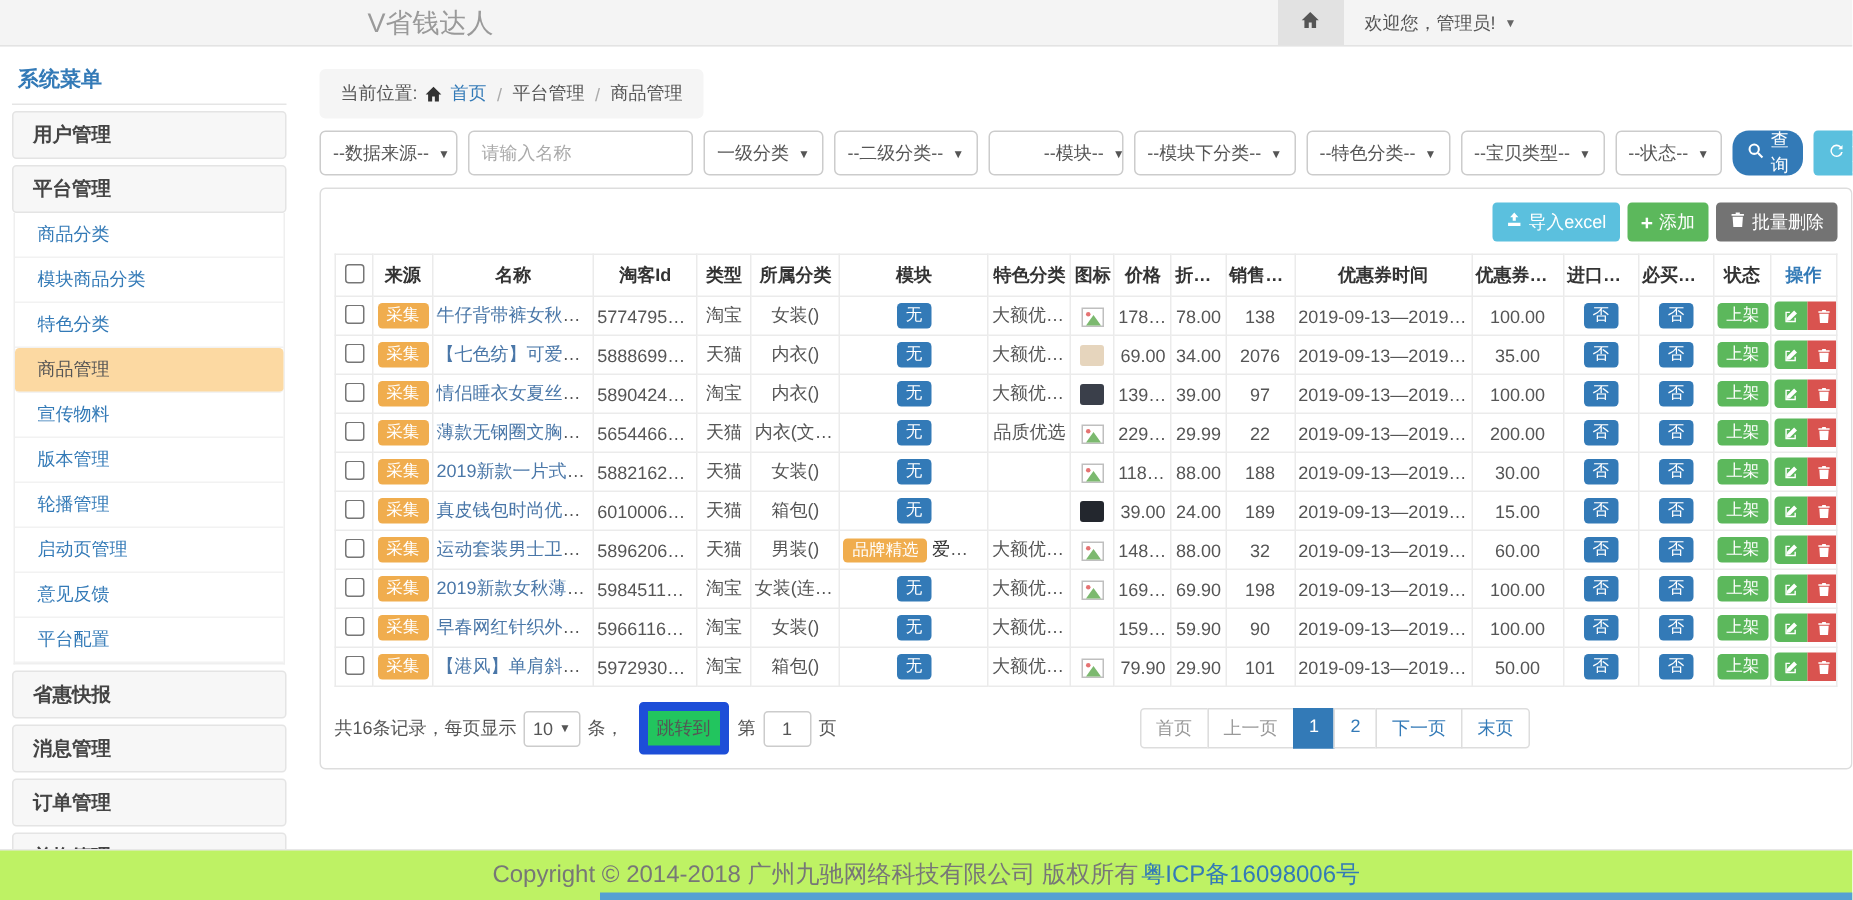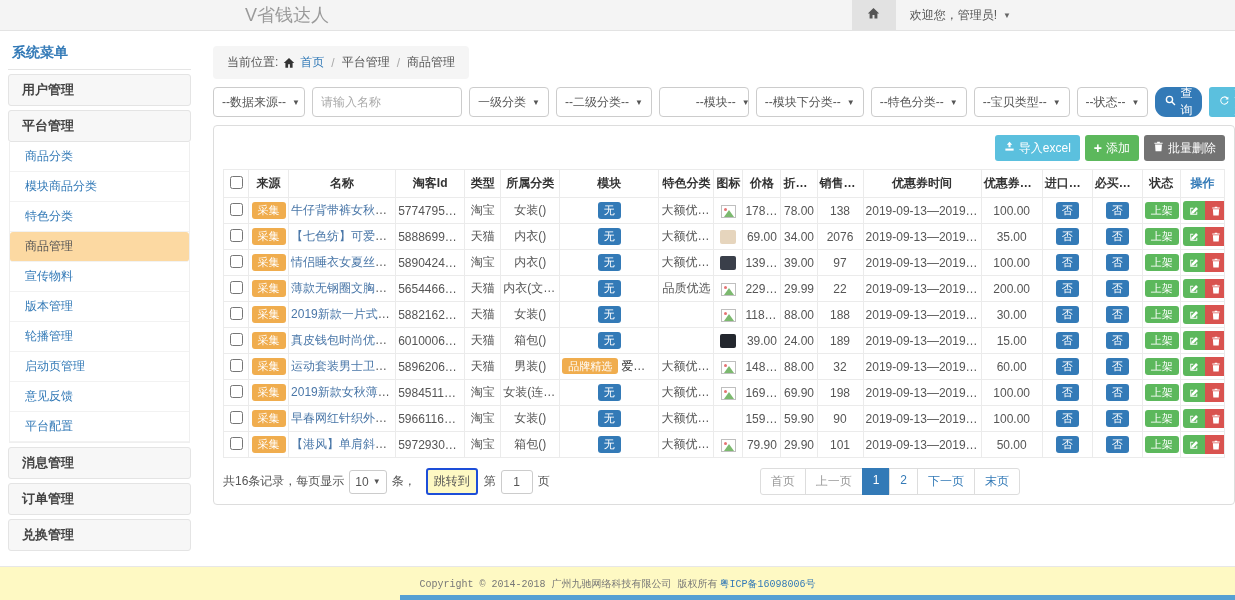--- a/index.html
+++ b/index.html
@@ -73,30 +73,30 @@
 .icon-photo { display:inline-block; width:16px; height:14px; border-radius:2px; vertical-align:middle; }
 .btn-group { display:inline-flex; }
 .op-edit,.op-del { width:22px; height:19px; border:none; display:inline-flex; align-items:center; justify-content:center; cursor:pointer; }
 .op-edit { background:#5cb85c; border-radius:3px 0 0 3px; }
 .op-del { background:#d9534f; border-radius:0 3px 3px 0; }
 .op-edit svg,.op-del svg { width:10px; height:10px; fill:#fff; }
 
 .pagination-row { display:flex; align-items:center; margin-top:10px; font-size:12px; color:#555; }
 .pp-select { border:1px solid #ccc; border-radius:3px; height:24px; display:inline-flex; align-items:center; padding:0 5px; margin:0 5px; gap:4px; background:#fff; cursor:pointer; }
 .pp-select .caret { font-size:8px; }
-.jump-chip { background:#fef9c3; border:2px solid #1d4ed8; border-radius:3px; padding:3px 6px; margin:0 6px 0 10px; cursor:pointer;text-align:right; }
+.jump-chip { background:#22c55e; border:6px solid #1d4ed8; border-radius:3px; padding:3px 6px; margin:0 6px 0 10px; cursor:pointer;text-align:right; }
 .page-input { width:32px; height:24px; border:1px solid #ccc; border-radius:3px; text-align:center; margin:0 5px; font-size:12px; color:#555; }
 .pager { display:inline-flex; margin-left:auto; margin-right:205px; }
 .page-item { border:1px solid #ddd; padding:4px 10px; margin-left:-1px; color:#337ab7; cursor:pointer; background:#fff; text-decoration:none; }
 .page-item:first-child { border-radius:3px 0 0 3px; margin-left:0; }
 .page-item:last-child { border-radius:0 3px 3px 0; }
 .page-item.active { background:#337ab7; color:#fff; border-color:#337ab7; }
 .page-item.disabled { color:#999; cursor:default; }
 
-.footer { position:absolute; left:0; right:0; bottom:0; height:34px; background:#fef9c3; border-top:1px solid #e7e7e7; display:flex; align-items:center; justify-content:center; font-size:10px; color:#777; z-index:5;font-family:Liberation Mono, monospace; }
+.footer { position:absolute; left:0; right:0; bottom:0; height:34px; background:#bef264; border-top:1px solid #e7e7e7; display:flex; align-items:center; justify-content:center; font-size:16px; color:#777; z-index:5; }
 .footer a { color:#337ab7; text-decoration:none; margin-left:2px; }
 .hscroll { position:absolute; bottom:0; left:400px; right:0; height:5px; background:#56a0d3; z-index:6; }
 </style>
 </head>
 <body>
 
 <div class="topbar">
   <div class="brand">V省钱达人</div>
   <div class="topbar-right">
     <div class="home-box">
@@ -123,20 +123,21 @@
       <div class="sub-item">特色分类</div>
       <div class="sub-item active">商品管理</div>
       <div class="sub-item">宣传物料</div>
       <div class="sub-item">版本管理</div>
       <div class="sub-item">轮播管理</div>
       <div class="sub-item">启动页管理</div>
       <div class="sub-item">意见反馈</div>
       <div class="sub-item">平台配置</div>
     </div>
   <div id="side-bottom">
+      <div class="menu-item">省惠快报</div>
       <div class="menu-item">消息管理</div>
       <div class="menu-item">订单管理</div>
       <div class="menu-item">兑换管理</div>
     </div>
 </div>
 
 <div class="main">
 
   <div class="breadcrumb">
     <span>当前位置:</span>

